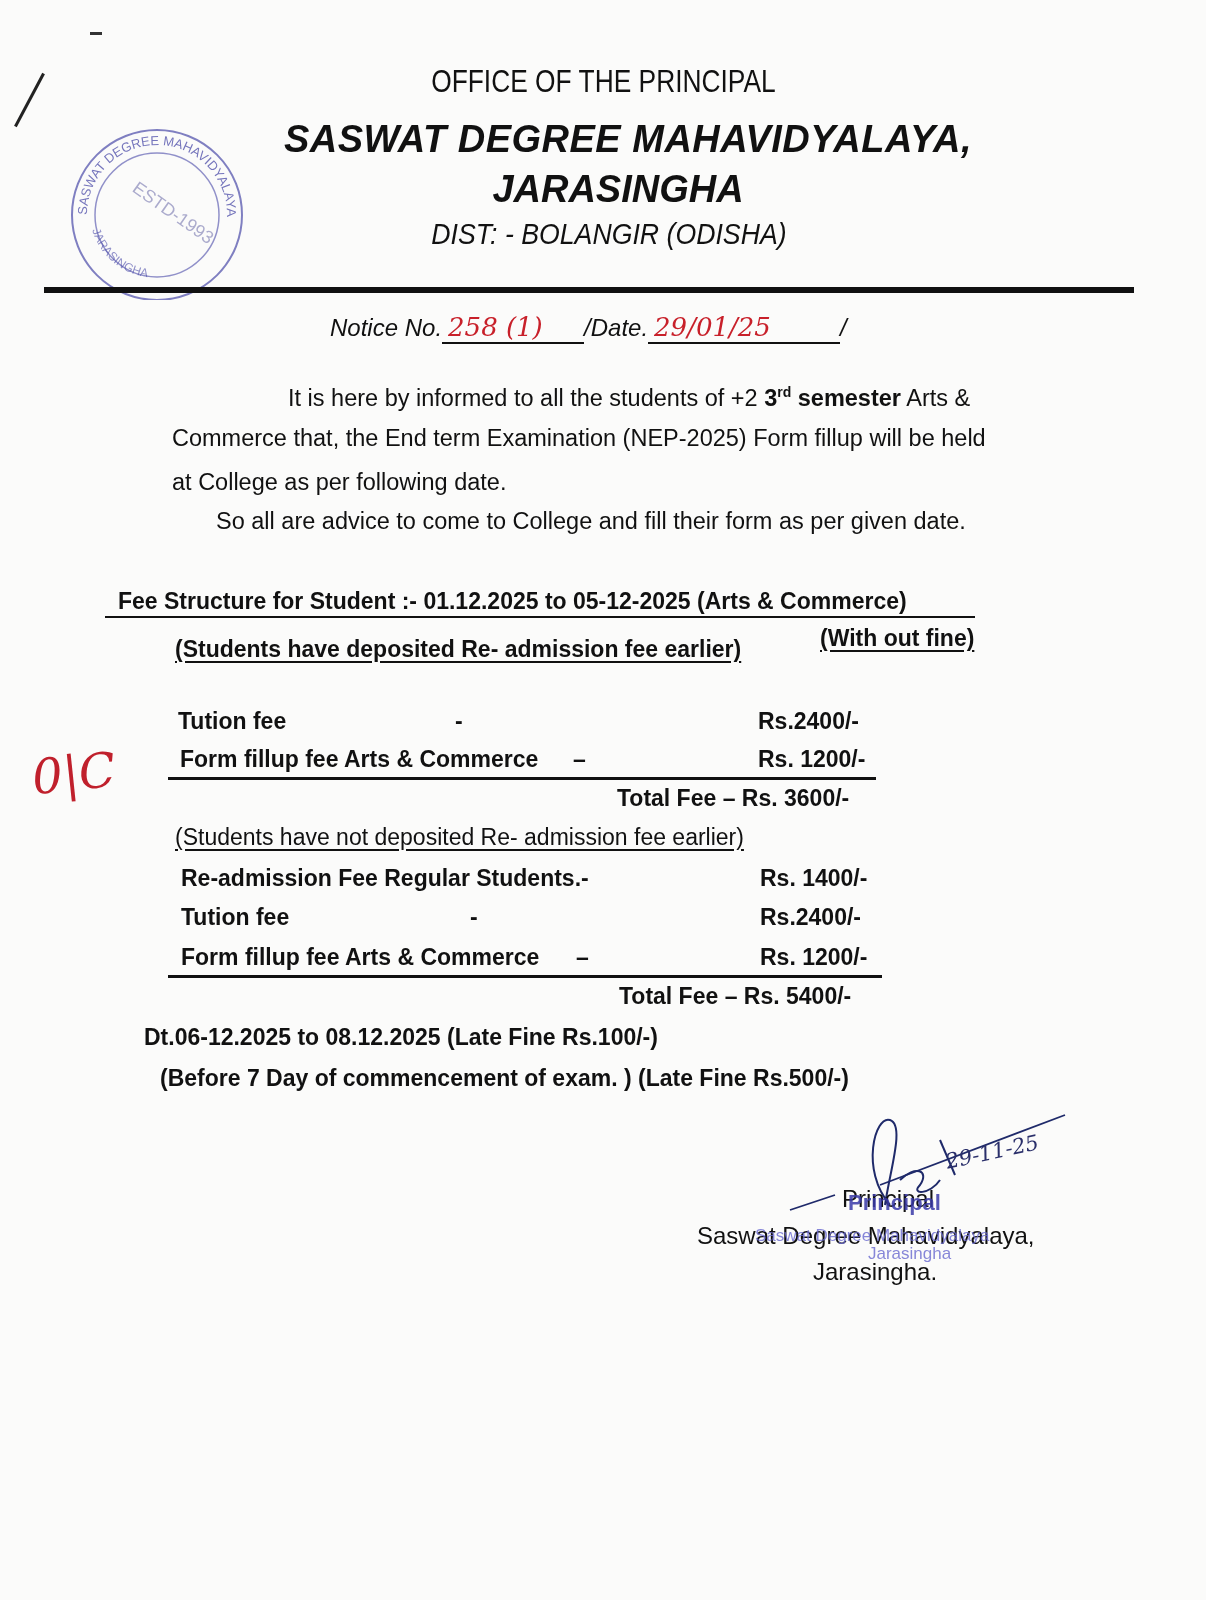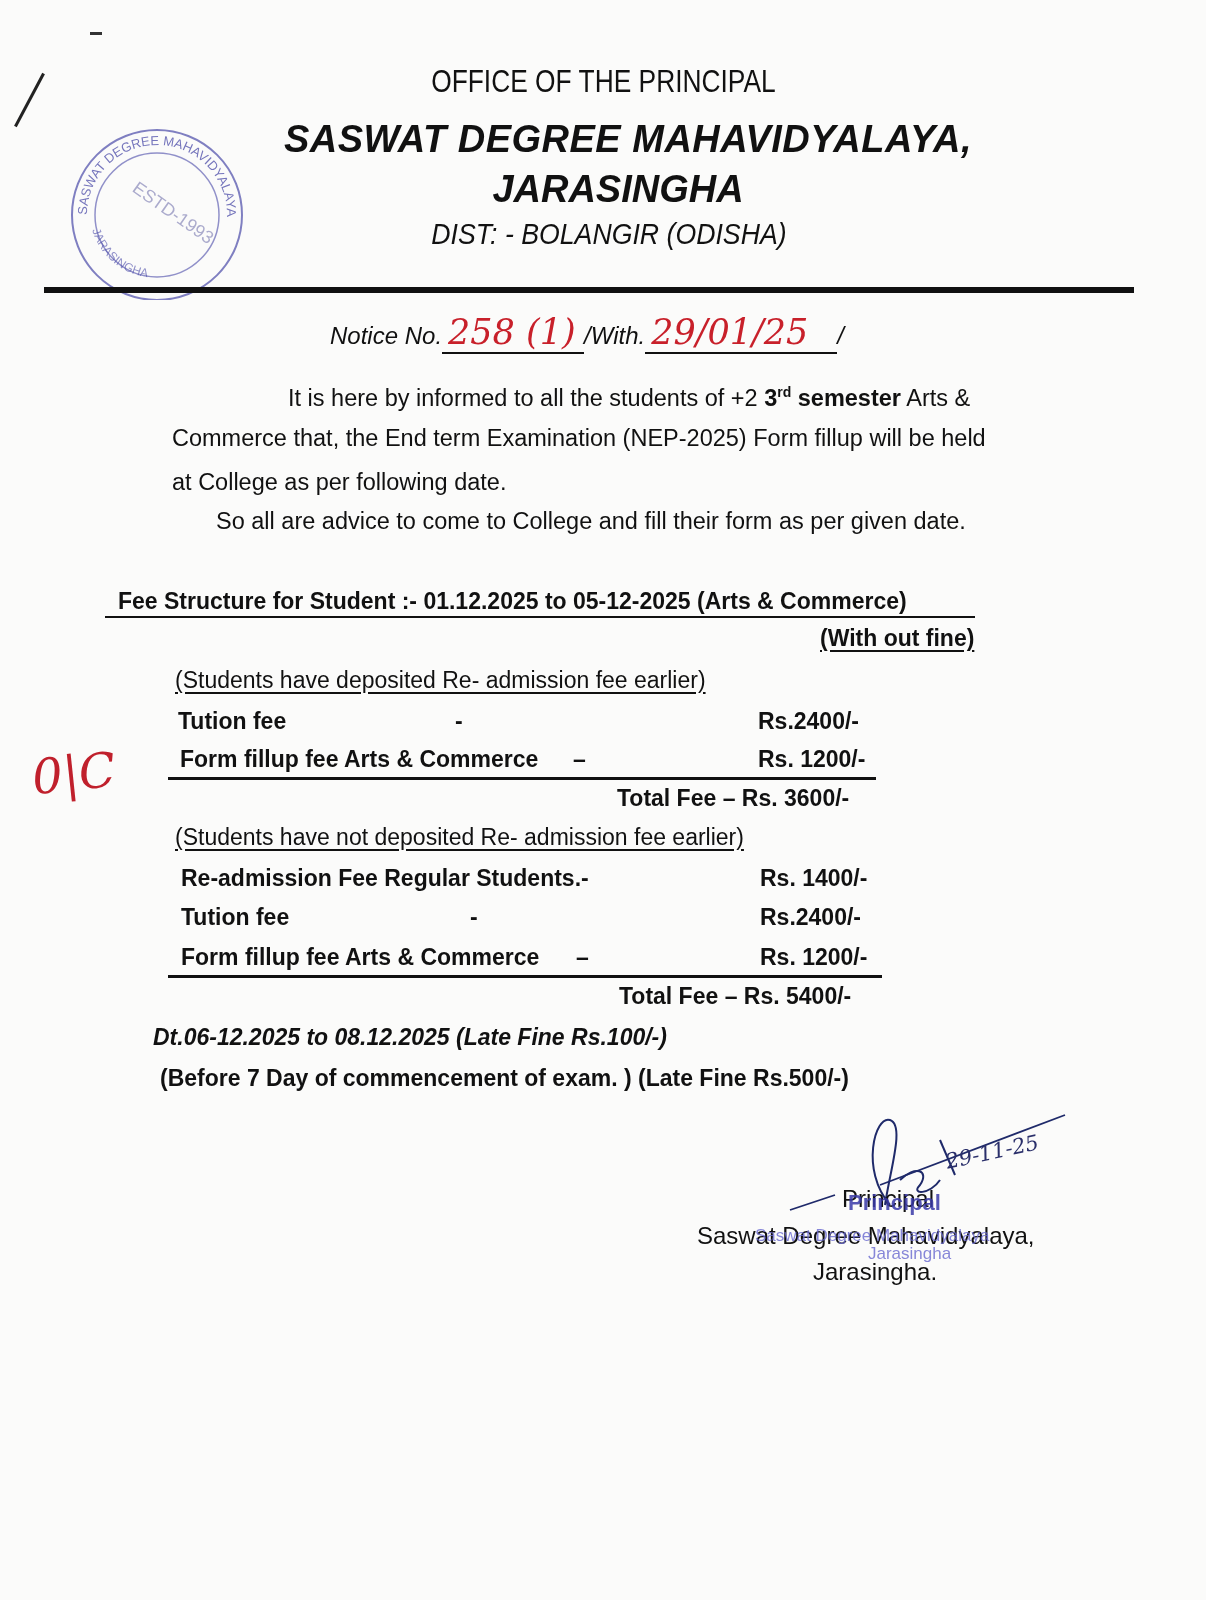--- a/index.html
+++ b/index.html
@@ -15,21 +15,21 @@
     .college { top: 118px; left: 0; width: 1206px; text-align: center; font-size: 38px; font-weight: bold; font-style: italic; letter-spacing: 0.5px; padding-left: 50px; box-sizing: border-box; }
     .place { top: 168px; left: 0; width: 1206px; text-align: center; font-size: 38px; font-weight: bold; font-style: italic; padding-left: 30px; box-sizing: border-box; }
     .dist { top: 218px; left: 0; width: 1206px; text-align: center; font-size: 29px; font-style: italic; padding-left: 10px; box-sizing: border-box; transform: scaleX(0.92); transform-origin: 620px 0; }
     .rule-main { left: 44px; top: 287px; width: 1090px; height: 6px; background: #111; }
     .corner-slash { left: 28px; top: 70px; width: 3px; height: 60px; background: #222; transform: rotate(28deg); }
     .corner-tick { left: 90px; top: 32px; width: 12px; height: 3px; background: #333; }
     
     .seal { left: 62px; top: 120px; width: 190px; height: 180px; }
     
     .notice-row { top: 312px; left: 330px; font-size: 24px; font-style: italic; white-space: nowrap; }
-    .hand { color: #c8202a; font-family: "DejaVu Serif", serif; font-style: italic; font-size: 35px; }
+    .hand { color: #c8202a; font-family: "DejaVu Serif", serif; font-style: italic; font-size: 26px; }
     .fillline { display: inline-block; border-bottom: 2px solid #111; padding: 0 6px; }
     
     .para { font-size: 23.5px; white-space: nowrap; }
     .para sup { font-size: 14px; }
     .b { font-weight: bold; }
     .u { text-decoration: underline; text-underline-offset: 4px; }
     .fee-row { font-size: 23px; font-weight: bold; white-space: nowrap; }
     .rule { height: 3px; background: #111; }
     .oc { left: 32px; top: 745px; color: #c0202c; font-size: 48px; font-family: "DejaVu Serif", serif; font-style: italic; transform: rotate(-6deg); }
     .sig-text { font-size: 24px; white-space: nowrap; }
@@ -58,35 +58,35 @@
   <text x="60" y="90" font-size="18" fill="#6a6aa8" opacity="0.55" transform="rotate(35 95 95)" font-family="Liberation Sans, sans-serif">ESTD-1993</text>
 </svg>
 
 <div class="abs office">OFFICE OF THE PRINCIPAL</div>
 <div class="abs college">SASWAT DEGREE MAHAVIDYALAYA,</div>
 <div class="abs place">JARASINGHA</div>
 <div class="abs dist">DIST: - BOLANGIR (ODISHA)</div>
 <div class="abs rule-main"></div>
 
 <div class="abs notice-row">
-  <span>Notice No.</span><span class="fillline" style="width:130px;"><span class="hand">258 (1)</span></span><span>/With.</span><span class="fillline" style="width:180px;"><span class="hand">29/01/25</span></span><span>/</span>
+  <span>Notice No.</span><span class="fillline" style="width:130px;"><span class="hand">258 (1)</span></span><span>/Date.</span><span class="fillline" style="width:180px;"><span class="hand">29/01/25</span></span><span>/</span>
 </div>
 
 <div class="abs para" style="left:288px; top:384px;">
   <span>It is here by informed to all the students of +2 </span><span class="b">3</span><sup class="b">rd</sup><span class="b"> semester</span><span> Arts &amp;</span>
 </div>
 <div class="abs para" style="left:172px; top:425px;">Commerce that, the End term Examination (NEP-2025) Form fillup  will be held</div>
 <div class="abs para" style="left:172px; top:469px;">at College as per following date.</div>
 <div class="abs para" style="left:216px; top:508px;">So all are advice to come to College and fill their form as per given date.</div>
 
 <div class="abs fee-row" style="left:118px; top:588px;">Fee Structure for Student :- 01.12.2025  to 05-12-2025 (Arts &amp; Commerce)</div>
 <div class="abs rule" style="left:105px; top:616px; width:870px; height:2px;"></div>
 <div class="abs fee-row u" style="left:820px; top:625px;">(With out fine)</div>
 
-<div class="abs fee-row u" style="left:175px; top:667px; font-weight:normal;">(Students have deposited Re- admission fee earlier)</div>
+<div class="abs fee-row u" style="left:175px; top:636px; font-weight:bold;">(Students have deposited Re- admission fee earlier)</div>
 
 <div class="abs fee-row" style="left:178px; top:708px;">Tution fee</div>
 <div class="abs fee-row" style="left:455px; top:708px;">-</div>
 <div class="abs fee-row" style="left:758px; top:708px;">Rs.2400/-</div>
 
 <div class="abs fee-row" style="left:180px; top:746px;">Form fillup fee Arts &amp; Commerce</div>
 <div class="abs fee-row" style="left:573px; top:746px;">–</div>
 <div class="abs fee-row" style="left:758px; top:746px;">Rs. 1200/-</div>
 
 <div class="abs rule" style="left:168px; top:777px; width:708px;"></div>
@@ -101,21 +101,21 @@
 <div class="abs fee-row" style="left:470px; top:904px;">-</div>
 <div class="abs fee-row" style="left:760px; top:904px;">Rs.2400/-</div>
 
 <div class="abs fee-row" style="left:181px; top:944px;">Form fillup fee Arts &amp; Commerce</div>
 <div class="abs fee-row" style="left:576px; top:944px;">–</div>
 <div class="abs fee-row" style="left:760px; top:944px;">Rs. 1200/-</div>
 
 <div class="abs rule" style="left:168px; top:975px; width:714px;"></div>
 <div class="abs fee-row" style="left:619px; top:983px;">Total Fee – Rs. 5400/-</div>
 
-<div class="abs fee-row" style="left:153px; top:1024px;font-style:italic;">Dt.06-12.2025 to 08.12.2025  (Late Fine Rs.100/-)</div>
+<div class="abs fee-row" style="left:144px; top:1024px;">Dt.06-12.2025 to 08.12.2025  (Late Fine Rs.100/-)</div>
 <div class="abs fee-row" style="left:160px; top:1065px;">(Before 7 Day of commencement of exam. ) (Late Fine Rs.500/-)</div>
 
 <div class="abs oc">0|C</div>
 
 <svg class="abs" style="left:780px; top:1110px; width:300px; height:110px;" viewBox="0 0 300 110">
   <path d="M 110 95 C 80 60, 95 5, 110 10 C 125 15, 110 60, 105 95" fill="none" stroke="#1f2a6a" stroke-width="2"></path>
   <path d="M 120 70 C 135 55, 150 60, 140 75 C 130 85, 150 85, 160 70" fill="none" stroke="#1f2a6a" stroke-width="2"></path>
   <path d="M 160 30 L 175 65" fill="none" stroke="#1f2a6a" stroke-width="2"></path>
   <path d="M 100 75 L 285 5" fill="none" stroke="#1f2a6a" stroke-width="1.8"></path>
   <path d="M 10 100 L 55 85" fill="none" stroke="#1f2a6a" stroke-width="1.8"></path>

